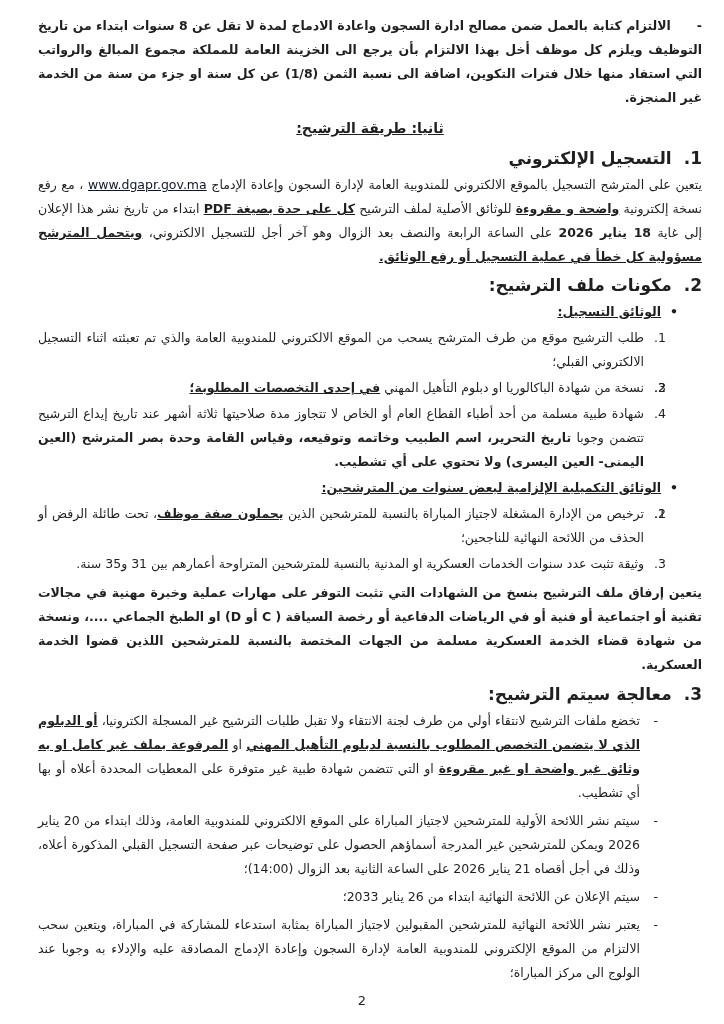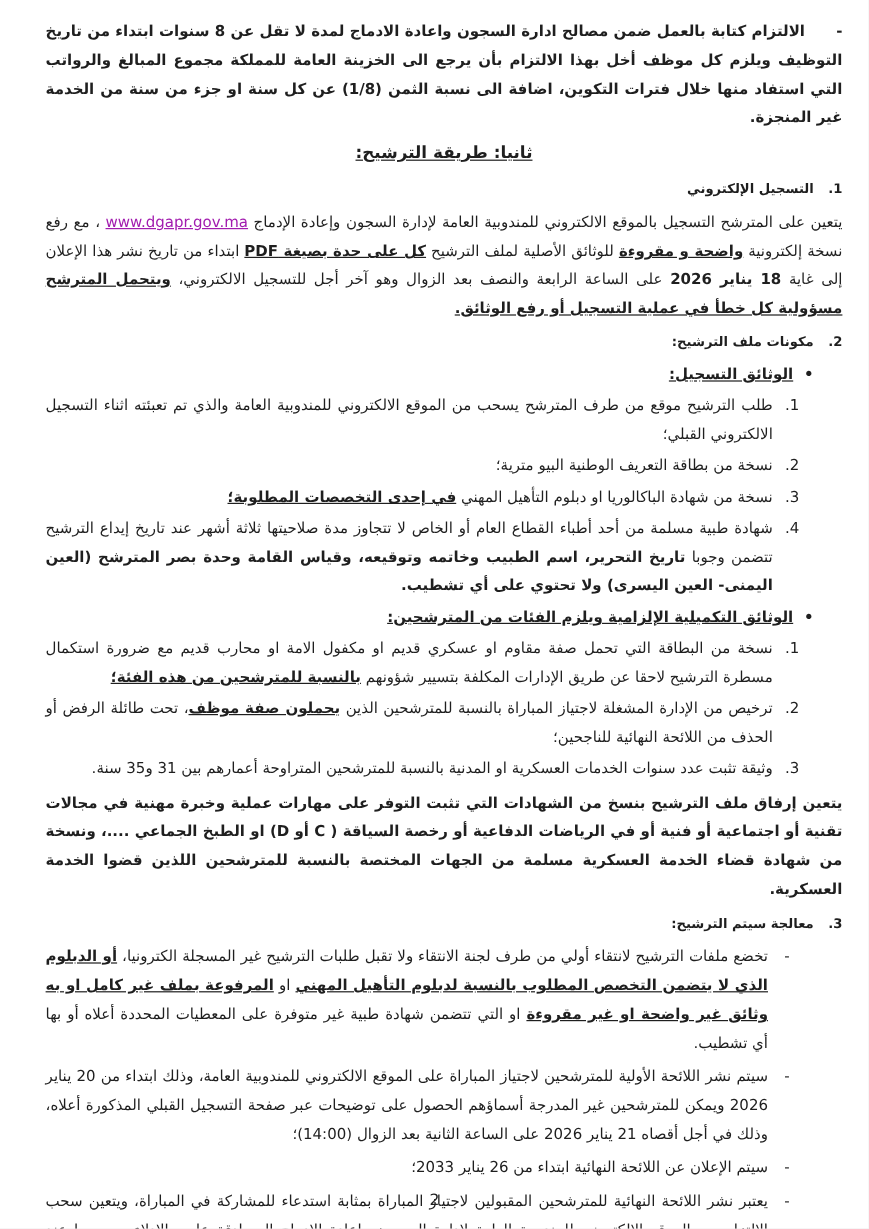--- a/index.html
+++ b/index.html
@@ -8,27 +8,27 @@
     position:relative;direction:rtl;
     font-family:"DejaVu Sans",sans-serif;
     color:#1f1f1f;
     box-sizing:border-box;
     padding:14px 22px 0 38px;
     overflow:hidden;
   }
   .para{margin:0 0 3px 0;font-size:12.5px;line-height:24px;text-align:justify;text-align-last:right;}
   .b{font-weight:bold;}
   .u{text-decoration:underline;}
-  .link{text-decoration:underline;color:#a21caf;cursor:pointer;}
+  .link{text-decoration:underline;color:#0f172a;cursor:pointer;}
   .top-dash-marker{margin-left:26px;font-weight:bold;}
   .h-center{
     text-align:center;text-align-last:center;font-weight:bold;font-size:14px;
     text-decoration:underline;margin:6px 0 6px 0;line-height:24px;
   }
-  .sec-head{font-weight:bold;font-size:11px;line-height:24px;margin:4px 0 3px 0;}
+  .sec-head{font-weight:bold;font-size:17px;line-height:24px;margin:4px 0 3px 0;}
   .sec-head .num{margin-left:12px;}
   .bullet-head{font-weight:bold;font-size:12.5px;line-height:24px;padding-right:24px;margin:0 0 2px 0;}
   .bullet-head .bullet{margin-left:9px;text-decoration:none;display:inline-block;}
   .bullet-head .bh-label{text-decoration:underline;}
   .li{position:relative;font-size:12.5px;line-height:24px;text-align:justify;text-align-last:right;margin:0 0 2px 0;}
   .num-li{padding-right:58px;}
   .num-li > .marker{position:absolute;right:36px;top:0;}
   .dash-li{padding-right:62px;margin-bottom:4px;}
   .dash-li > .marker{position:absolute;right:44px;top:0;}
   .note{font-weight:bold;margin:5px 0 5px 0;}
@@ -48,27 +48,27 @@
 
   <div class="sec-head"><span class="num">1.</span><span>التسجيل الإلكتروني</span></div>
 
   <p class="para"><span>يتعين على المترشح التسجيل بالموقع الالكتروني للمندوبية العامة لإدارة السجون وإعادة الإدماج </span><span class="u link">www.dgapr.gov.ma</span><span> ، مع رفع نسخة إلكترونية </span><span class="b u">واضحة و مقروءة</span><span> للوثائق الأصلية لملف الترشيح </span><span class="b u">كل على حدة بصيغة PDF</span><span> ابتداء من تاريخ نشر هذا الإعلان إلى غاية </span><span class="b">18 يناير 2026</span><span> على الساعة الرابعة والنصف بعد الزوال وهو آخر أجل للتسجيل الالكتروني، </span><span class="b u">ويتحمل المترشح مسؤولية كل خطأ في عملية التسجيل أو رفع الوثائق.</span></p>
 
   <div class="sec-head"><span class="num">2.</span><span>مكونات ملف الترشيح:</span></div>
 
   <div class="bullet-head"><span class="bullet">•</span><span class="bh-label">الوثائق التسجيل:</span></div>
 
   <div class="li num-li"><span class="marker">1.</span><span><span>طلب الترشيح موقع من طرف المترشح يسحب من الموقع الالكتروني للمندوبية العامة والذي تم تعبئته اثناء التسجيل الالكتروني القبلي؛</span></span></div>
-  <div class="li num-li"><span class="marker">2.</span><span><span>نسخة من بطاقة التعريف الوطنية البيو مترية؛</span></span></div>
+  <div class="li num-li"><span class="marker">2.</span></div>
   <div class="li num-li"><span class="marker">3.</span><span><span>نسخة من شهادة الباكالوريا او دبلوم التأهيل المهني </span><span class="b u">في إحدى التخصصات المطلوبة؛</span></span></div>
   <div class="li num-li"><span class="marker">4.</span><span><span>شهادة طبية مسلمة من أحد أطباء القطاع العام أو الخاص لا تتجاوز مدة صلاحيتها ثلاثة أشهر عند تاريخ إيداع الترشيح تتضمن وجوبا </span><span class="b">تاريخ التحرير، اسم الطبيب وخاتمه وتوقيعه، وقياس القامة وحدة بصر المترشح (العين اليمنى- العين اليسرى) ولا تحتوي على أي تشطيب.</span></span></div>
 
-  <div class="bullet-head"><span class="bullet">•</span><span class="bh-label">الوثائق التكميلية الإلزامية ويلزم الفئات من المترشحين:</span></div>
+  <div class="bullet-head"><span class="bullet">•</span><span class="bh-label">الوثائق التكميلية الإلزامية لبعض سنوات من المترشحين:</span></div>
 
-  <div class="li num-li"><span class="marker">1.</span><span><span>نسخة من البطاقة التي تحمل صفة مقاوم او عسكري قديم او مكفول الامة او محارب قديم مع ضرورة استكمال مسطرة الترشيح لاحقا عن طريق الإدارات المكلفة بتسيير شؤونهم </span><span class="b u">بالنسبة للمترشحين من هذه الفئة؛</span></span></div>
+  <div class="li num-li"><span class="marker">1.</span></div>
   <div class="li num-li"><span class="marker">2.</span><span><span>ترخيص من الإدارة المشغلة لاجتياز المباراة بالنسبة للمترشحين الذين </span><span class="b u">يحملون صفة موظف</span><span>، تحت طائلة الرفض أو الحذف من اللائحة النهائية للناجحين؛</span></span></div>
   <div class="li num-li"><span class="marker">3.</span><span><span>وثيقة تثبت عدد سنوات الخدمات العسكرية او المدنية بالنسبة للمترشحين المتراوحة أعمارهم بين 31 و35 سنة.</span></span></div>
 
   <p class="para note"><span class="b">يتعين إرفاق ملف الترشيح بنسخ من الشهادات التي تثبت التوفر على مهارات عملية وخبرة مهنية في مجالات تقنية أو اجتماعية أو فنية أو في الرياضات الدفاعية أو رخصة السياقة ( C أو D) او الطبخ الجماعي ....، ونسخة من شهادة قضاء الخدمة العسكرية مسلمة من الجهات المختصة بالنسبة للمترشحين اللذين قضوا الخدمة العسكرية.</span></p>
 
   <div class="sec-head"><span class="num">3.</span><span>معالجة سيتم الترشيح:</span></div>
 
   <div class="li dash-li"><span class="marker">-</span><span><span>تخضع ملفات الترشيح لانتقاء أولي من طرف لجنة الانتقاء ولا تقبل طلبات الترشيح غير المسجلة الكترونيا، </span><span class="b u">أو الدبلوم الذي لا يتضمن التخصص المطلوب بالنسبة لدبلوم التأهيل المهني</span><span> او </span><span class="b u">المرفوعة بملف غير كامل او به وثائق غير واضحة او غير مقروءة</span><span> او التي تتضمن شهادة طبية غير متوفرة على المعطيات المحددة أعلاه أو بها أي تشطيب.</span></span></div>
   <div class="li dash-li"><span class="marker">-</span><span><span>سيتم نشر اللائحة الأولية للمترشحين لاجتياز المباراة على الموقع الالكتروني للمندوبية العامة، وذلك ابتداء من 20 يناير 2026 ويمكن للمترشحين غير المدرجة أسماؤهم الحصول على توضيحات عبر صفحة التسجيل القبلي المذكورة أعلاه، وذلك في أجل أقصاه 21 يناير 2026 على الساعة الثانية بعد الزوال (14:00)؛</span></span></div>
   <div class="li dash-li"><span class="marker">-</span><span><span>سيتم الإعلان عن اللائحة النهائية ابتداء من 26 يناير 2033؛</span></span></div>

